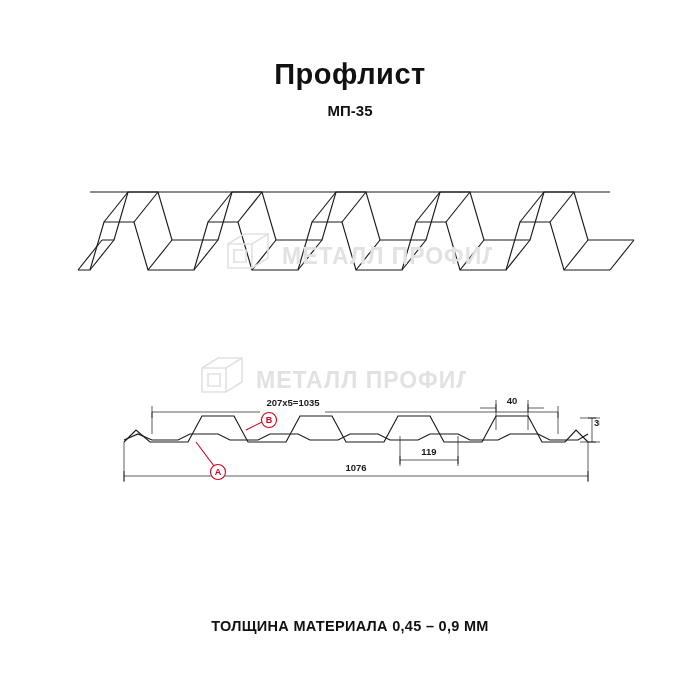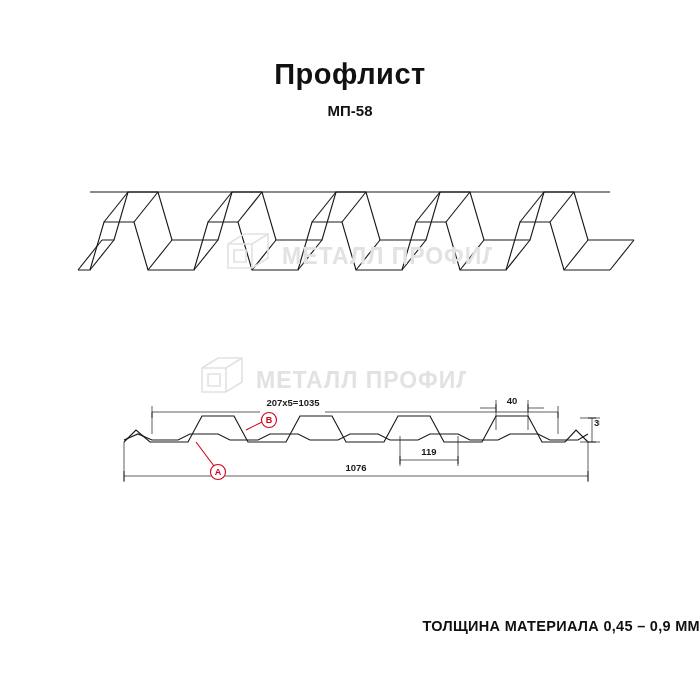--- a/index.html
+++ b/index.html
@@ -61,42 +61,42 @@
     pointer-events: none;
     opacity: 1;
   }
   .wm1 { top: 228px; left: 222px; }
   .wm2 { top: 352px; left: 196px; }
   .footer {
     position: absolute;
     top: 618px;
     left: 0;
     width: 700px;
-    text-align: right;
+    text-align: center;
     font-size: 14.5px;
     font-weight: bold;
     letter-spacing: 0.3px;
     color: #111111;
   }
   svg { display: block; }
   .ln { fill: none; stroke: #1a1a1a; stroke-width: 1.15; stroke-linejoin: miter; stroke-linecap: butt; }
   .thin { fill: none; stroke: #1a1a1a; stroke-width: 0.7; }
   .dimline { fill: none; stroke: #1a1a1a; stroke-width: 0.7; }
   .callout { fill: none; stroke: #d0021b; stroke-width: 1.1; }
   .callout-circle { fill: #ffffff; stroke: #d0021b; stroke-width: 1.1; }
   .dimtext { font-family: "Liberation Sans", sans-serif; font-size: 9.5px; fill: #1a1a1a; }
   .callouttext { font-family: "Liberation Sans", sans-serif; font-size: 9px; fill: #d0021b; }
 </style>
 </head>
 <body>
 
 <div class="page">
 
   <div class="title">Профлист</div>
-  <div class="subtitle">МП-58</div>
+  <div class="subtitle">МП-35</div>
 
   <div class="iso-wrap">
     <svg width="580" height="150" viewBox="0 0 580 150">
 
       <path class="ln" d="M 30 32 L 550 32"></path>
 
       <g>
 
         <path class="ln" d="M 18 110
                             L 30 110

